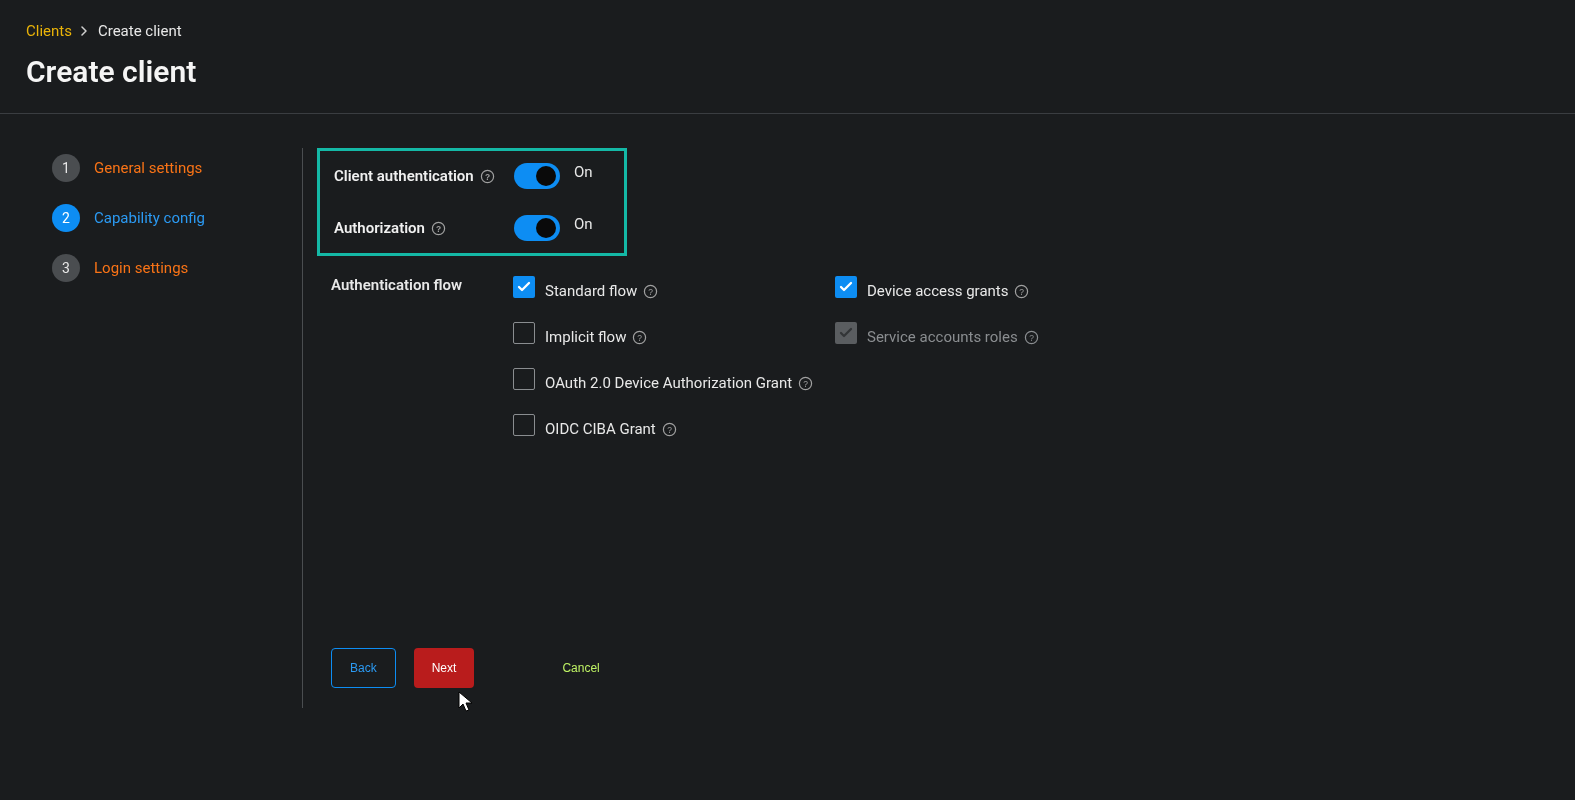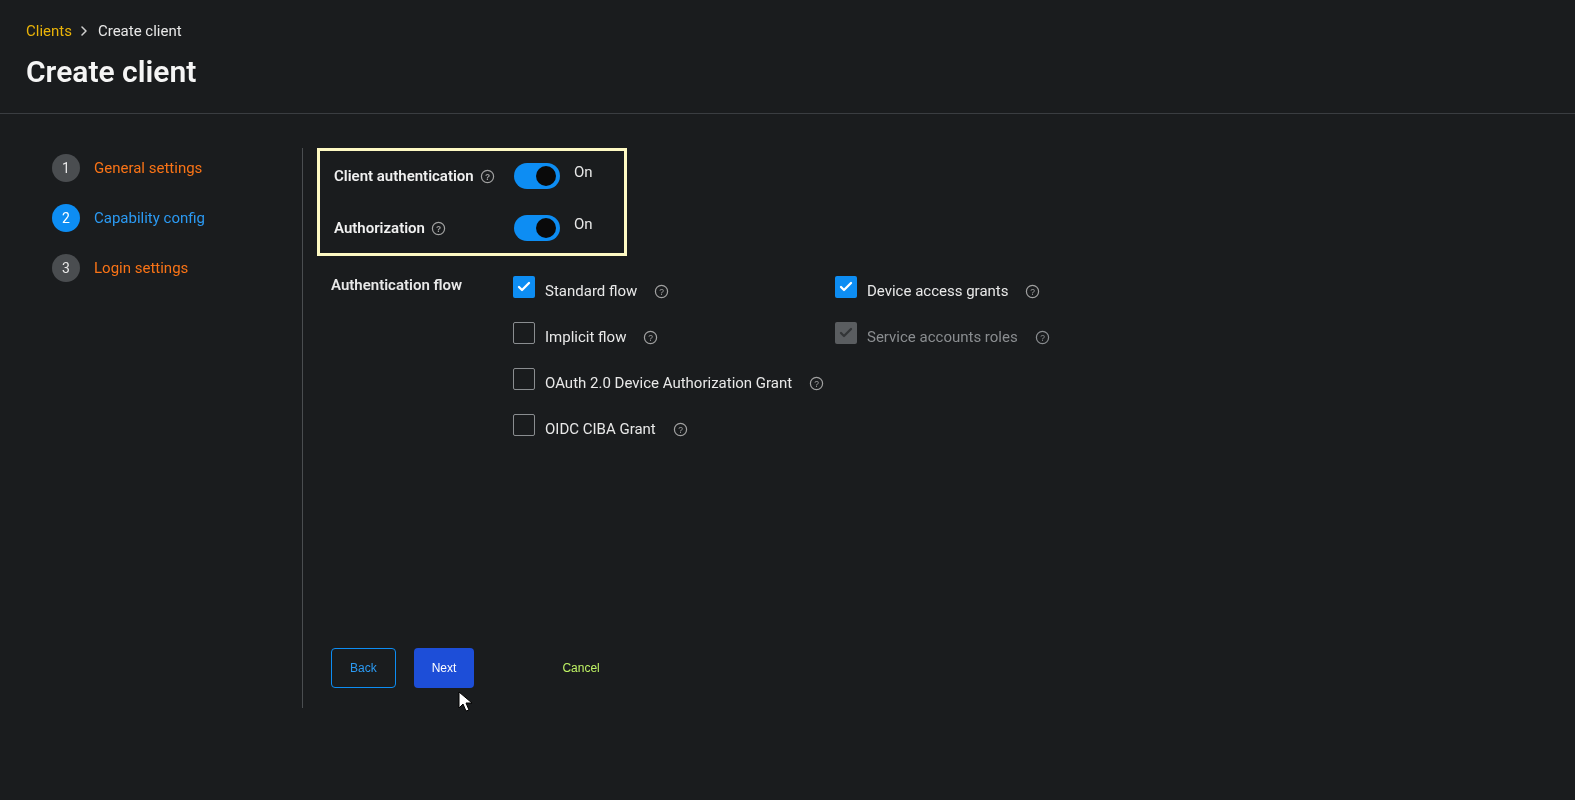--- a/index.html
+++ b/index.html
@@ -69,21 +69,21 @@
   .step.active .step-label { color: #2b9af3; }
 
   .content-col {
     border-left: 1px solid #4a4d50;
     padding-left: 14px;
     padding-bottom: 20px;
     min-width: 1050px;
     position: relative;
   }
   .highlight-box {
-    border: 3px solid #fef9c3;
+    border: 3px solid #14b8a6;
     padding: 12px 16px 12px 14px;
     margin-bottom: 18px;
     width: 310px;
     display: flex;
     flex-direction: column;
     gap: 26px;
   }
   .form-row {
     display: flex;
     align-items: center;
@@ -155,21 +155,21 @@
     align-items:center;
     justify-content:center;
     cursor:pointer;
     flex-shrink:0;
   }
   .chk.unchecked { border:1px solid #8a8d90; background:transparent; }
   .chk.checked { background:#0d8df3; }
   .chk.checked svg { width:14px; height:14px; display:block; }
   .chk.disabled { background:#5a5d60; cursor:default; }
   .chk.disabled svg { width:14px; height:14px; display:block; opacity:.8;}
-  .chk-label { font-size:15px; color:#e8e8e8; display:flex; align-items:center; gap:17px;margin-top:8px;}
+  .chk-label { font-size:15px; color:#e8e8e8; display:flex; align-items:center; gap:6px;margin-top:8px;}
   .chk-label.disabled-txt { color:#8a8d90; }
 
   .actions {
     display:flex;
     align-items:center;
     gap: 18px;
     padding-left:14px;
     margin-top: 210px;
   }
   .btn {
@@ -182,21 +182,21 @@
     align-items:center;
     justify-content:center;
     border:none;
   }
   .btn-outline {
     background:transparent;
     border:1px solid #0d8df3;
     color:#2b9af3;
   }
   .btn-primary {
-    background:#1d4ed8;
+    background:#b91c1c;
     color:#fff;
   }
   .btn-link {
     background:transparent;
     color:#bef264;
     margin-left: 52px;
   }
 
   .cursor-pointer-overlay {
     position:absolute;

